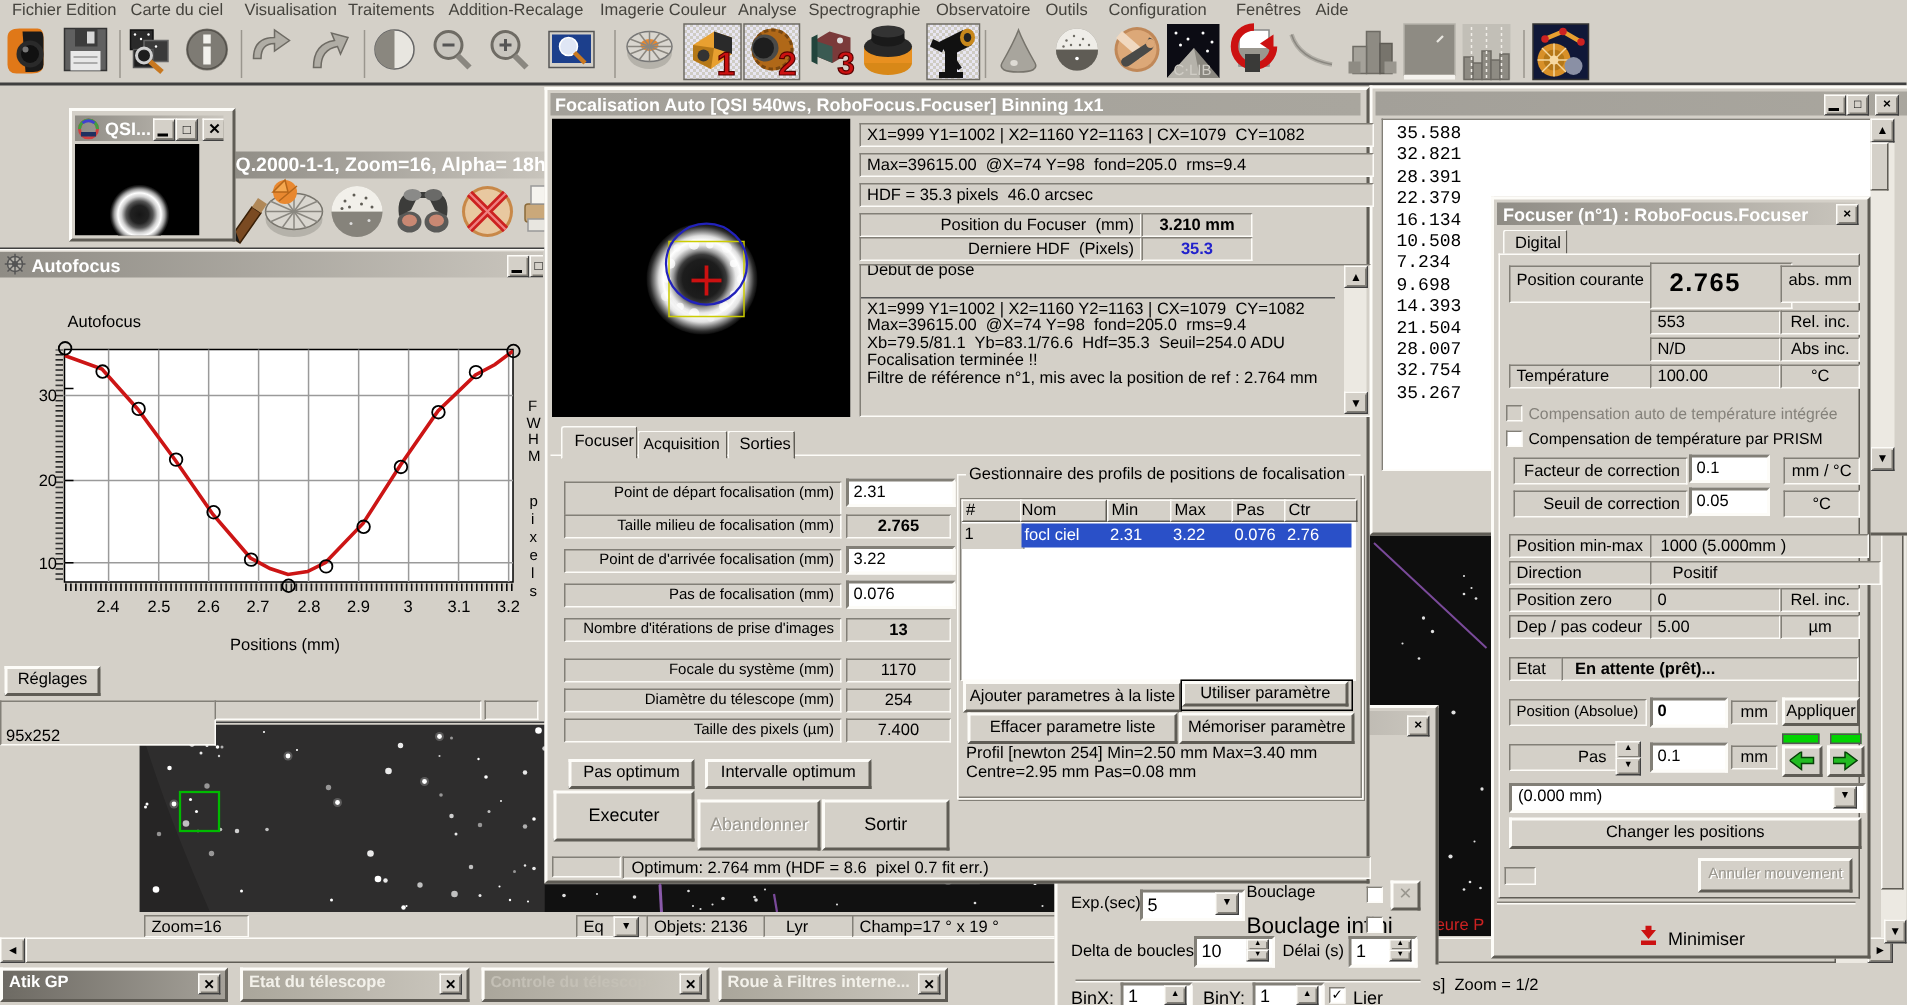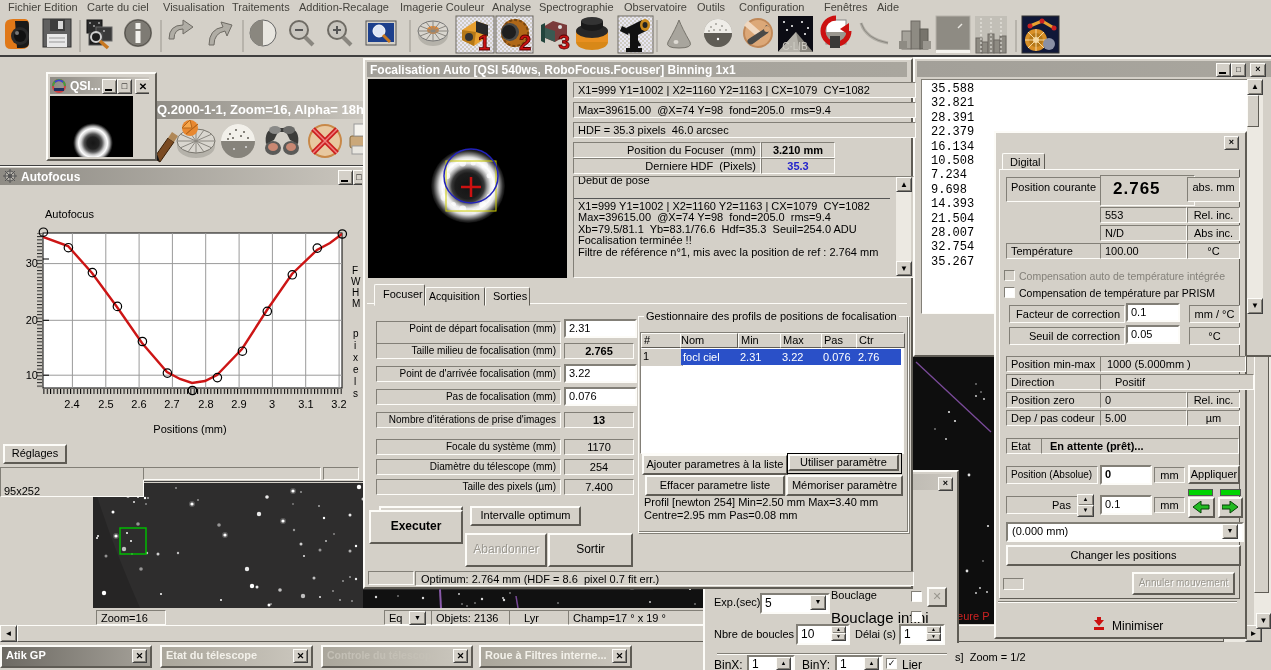--- a/index.html
+++ b/index.html
@@ -784,21 +784,21 @@
 <span class="ab nw" style="left:9px;top:124px;font-size:11px">Exp.(sec)</span>
 <div class="ab ed" style="left:55px;top:121px;width:66px;height:17px;font-size:12px">
         <span style="position:absolute;left:3px;top:1px">5</span>
 <div class="ab cbt" style="left:48px;top:0px;width:14px;height:13px;line-height:12px;font-size:7px">▼</div>
       </div>
 <span class="ab nw" style="left:126px;top:117px;font-size:11px">Bouclage</span>
 <div class="ab chk" style="left:206px;top:119px"></div>
 <div class="ab btn" style="left:222px;top:115px;width:16px;height:16px;color:#9a978f;font-size:11px;line-height:15px">✕</div>
 <span class="ab nw" style="left:126px;top:137px;font-size:15px">Bouclage infini</span>
 <div class="ab chk" style="left:206px;top:139px"></div>
-<span class="ab nw" style="left:9px;top:156px;font-size:11px">Nbre de boucles</span>
+<span class="ab nw" style="left:9px;top:156px;font-size:11px">Delta de boucles</span>
 <div class="ab ed" style="left:91px;top:152px;width:50px;height:17px;font-size:12px">
         <span style="position:absolute;left:3px;top:1px">10</span>
 <div class="ab cbt" style="left:33px;top:0;width:13px;height:6px;line-height:5px;font-size:5px">▲</div>
         <div class="ab cbt" style="left:33px;top:7px;width:13px;height:6px;line-height:5px;font-size:5px">▼</div>
       </div>
 <span class="ab nw" style="left:150px;top:156px;font-size:11px">Délai (s)</span>
 <div class="ab ed" style="left:194px;top:152px;width:42px;height:17px;font-size:12px">
         <span style="position:absolute;left:3px;top:1px">1</span>
 <div class="ab cbt" style="left:25px;top:0;width:13px;height:6px;line-height:5px;font-size:5px">▲</div>
         <div class="ab cbt" style="left:25px;top:7px;width:13px;height:6px;line-height:5px;font-size:5px">▼</div>
@@ -936,30 +936,33 @@
 </div>
 </div>
 <div class="ab btn" style="left:277px;top:394px;width:142px;height:17px;line-height:16px">Ajouter parametres à la liste</div>
 <div class="ab" style="left:422px;top:393px;width:113px;height:19px;border:1px solid #000;background:#d4d0c8">
         <div class="btn" style="width:107px;height:13px;line-height:13px">Utiliser paramètre</div>
       </div>
 <div class="ab btn" style="left:280px;top:415px;width:136px;height:17px;line-height:16px">Effacer parametre liste</div>
 <div class="ab btn" style="left:421px;top:415px;width:113px;height:17px;line-height:16px">Mémoriser paramètre</div>
 <div class="ab" style="left:279px;top:436px;line-height:13px">Profil [newton 254] Min=2.50 mm Max=3.40 mm<br>Centre=2.95 mm Pas=0.08 mm</div>
 
-<div class="ab btn" style="left:4px;top:450px;width:90px;height:30px;line-height:28px;font-weight:bold;font-size:12px">Executer</div>
+<div class="ab btn" style="left:4px;top:467px;width:90px;height:30px;line-height:28px;font-weight:normal;font-size:12px">Executer</div>
 <div class="ab btn" style="left:100px;top:473px;width:78px;height:30px;line-height:28px;color:#9a978f;font-size:12px;text-shadow:1px 1px 0 #fff">Abandonner</div>
 <div class="ab btn" style="left:183px;top:473px;width:81px;height:30px;line-height:28px;font-size:12px">Sortir</div>
 <div class="ab in1" style="left:3px;top:511px;width:44px;height:12px"></div>
 <div class="ab in1" style="left:50px;top:511px;width:492px;height:12px;padding:1px 0 0 5px">Optimum: 2.764 mm (HDF = 8.6&nbsp; pixel 0.7 fit err.)</div>
 </div>
 </div>
 
 <div class="ab" id="focuser">
 <div class="ab out" style="left:994px;top:131px;width:249px;height:504px">
+<div class="ab tb" style="left:2px;top:2px;width:239px;height:15px">
+        <span style="position:absolute;left:4px;top:1px">Focuser (n°1) : RoboFocus.Focuser</span>
+      </div>
 <div class="ab cbt" style="left:228px;top:3px;width:13px;height:12px;line-height:11px;font-size:9px">×</div>
 <div class="ab" style="left:6px;top:20px;width:41px;height:17px;background:#d4d0c8;border:1px solid;border-color:#fdfcf8 #5f5c55 #d4d0c8 #fdfcf8;border-radius:2px 2px 0 0">
         <span style="position:absolute;left:7px;top:2px">Digital</span>
       </div>
 <div class="ab out1" style="left:3px;top:36px;width:239px;height:428px;border-width:1px"></div>
 <div class="ab in1" style="left:10px;top:44px;width:89px;height:20px;padding:3px 0 0 4px">Position courante</div>
 <div class="ab in1" style="left:104px;top:42px;width:81px;height:26px;font-size:17px;font-weight:bold;padding:3px 0 0 12px;letter-spacing:1px">2.765</div>
 <div class="ab in1 ct" style="left:191px;top:44px;width:51px;height:20px;padding-top:3px">abs. mm</div>
 <div class="ab in1" style="left:104px;top:74px;width:81px;height:13px;padding:1px 0 0 4px">553</div>
 <div class="ab in1 ct" style="left:191px;top:74px;width:51px;height:13px;padding-top:1px">Rel. inc.</div>

